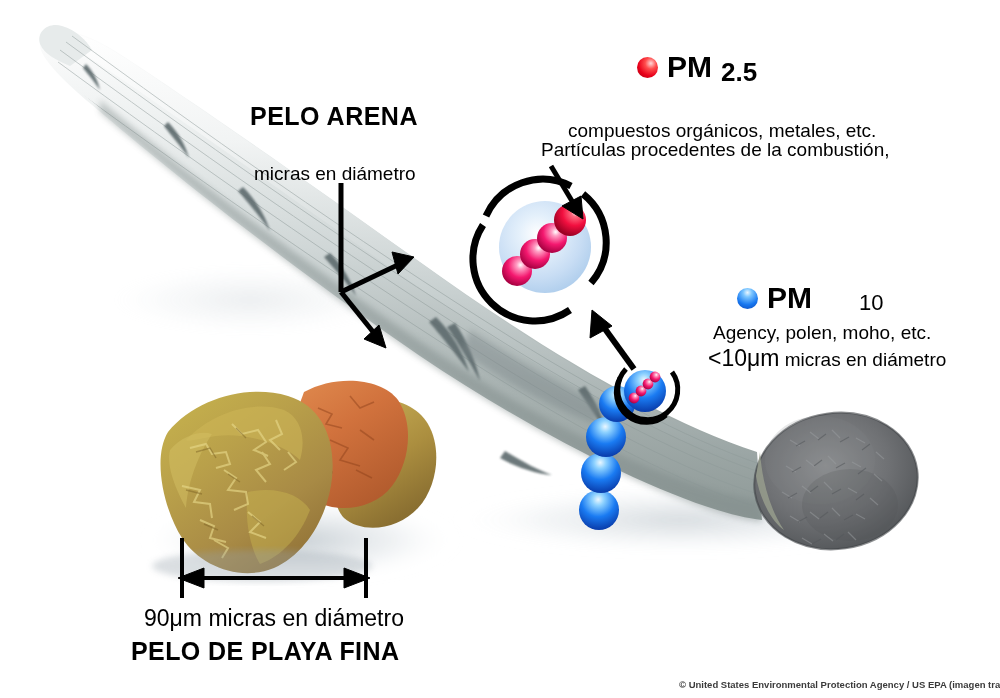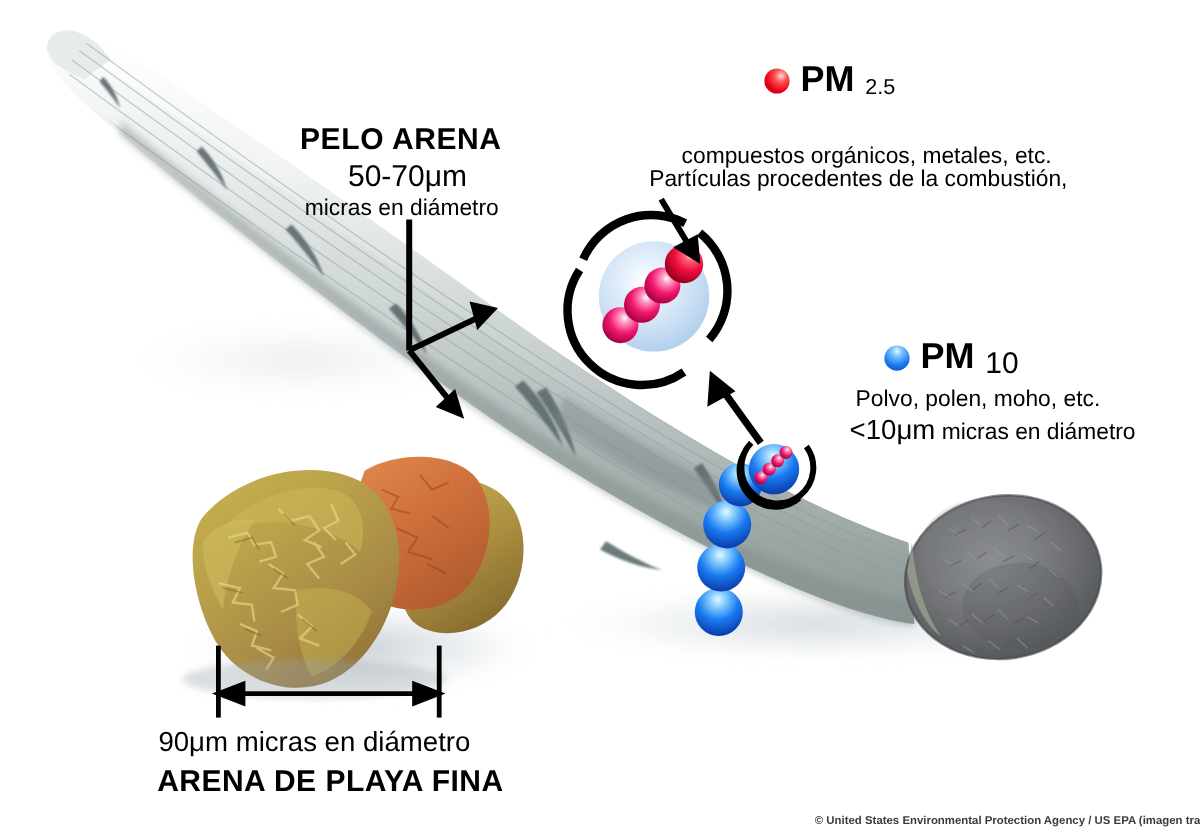--- a/index.html
+++ b/index.html
@@ -28,37 +28,37 @@
   .lbl-hair-sub{
     left:254px;top:163px;
     font-size:19px;
   }
 
   .pm25-head{
     left:637px;top:50px;
     font-size:30px;font-weight:bold;
     display:flex;align-items:center;gap:9px;
   }
-  .pm25-head .sub{font-size:18px;font-weight:normal;position:relative;top:5px;letter-spacing:0px;}
+  .pm25-head .sub{font-size:26px;font-weight:bold;position:relative;top:5px;letter-spacing:0px;}
   .pm25-l1{left:541px;top:92px;font-size:19px;margin-top:47px;}
   .pm25-l2{left:568px;top:120px;font-size:19px;}
   .pm25-l3{left:569px;top:145px;font-size:19px;}
   .pm25-l3 b{font-size:23px;font-weight:normal;}
 
   .pm10-head{
     left:737px;top:281px;
     font-size:30px;font-weight:bold;
     display:flex;align-items:center;gap:9px;
   }
-  .pm10-head .sub{font-size:25px;font-weight:normal;position:relative;top:5px;}
+  .pm10-head .sub{font-size:22px;font-weight:normal;position:relative;top:5px;margin-left:38px;}
   .pm10-l1{left:713px;top:322px;font-size:19px;}
   .pm10-l2{left:668px;top:345px;font-size:19px;}
   .pm10-l2 b{font-size:23px;font-weight:normal;margin-left:40px;}
 
-  .sand-size{left:132px;top:605px;font-size:23px;}
+  .sand-size{left:144px;top:605px;font-size:23px;}
   .sand-title{left:131px;top:637px;font-size:25px;font-weight:bold;letter-spacing:.4px;}
 
   .copyright{
     left:679px;top:679px;
     font-size:9.5px;font-weight:bold;color:#3b3b3b;
   }
   .sphere-ic{display:inline-block;width:21px;height:21px;border-radius:50%;flex:0 0 auto;}
   .sphere-red{
     background:radial-gradient(circle at 66% 30%, #ffd8d8 0%, #ff4d4d 28%, #e8001a 62%, #a80010 100%);
   }
@@ -327,43 +327,42 @@
 
     <g fill="#000" stroke="#000">
       <path d="M551,166 L575,206" stroke-width="5" fill="none"></path>
       <path d="M583,219 L581,196 L562,206 Z"></path>
     </g>
   </svg>
 
   <div class="layer">
 
     <div class="txt lbl-hair-title">PELO ARENA</div>
-    <div class="txt lbl-hair-size">50-70μm</div>
     <div class="txt lbl-hair-sub">micras en diámetro</div>
 
     <div class="txt pm25-head">
       <span class="sphere-ic sphere-red"></span>
       <span>PM</span>
       <span class="sub">2.5</span>
     </div>
     <div class="txt pm25-l1">Partículas procedentes de la combustión,</div>
     <div class="txt pm25-l2">compuestos orgánicos, metales, etc.</div>
 
     <div class="txt pm10-head">
       <span class="sphere-ic sphere-blue"></span>
       <span>PM</span>
       <span class="sub">10</span>
     </div>
-    <div class="txt pm10-l1">Polvo, polen, moho, etc.</div>
+    <div class="txt pm10-l1">Agency, polen, moho, etc.</div>
     <div class="txt pm10-l2">
       <b>&lt;10μm</b>
       <span>micras en diámetro</span>
     </div>
 
     <div class="txt sand-size">
       <b style="font-weight:normal">90μm</b>
       <span>micras en diámetro</span>
     </div>
-    <div class="txt sand-title">ARENA DE PLAYA FINA</div>
+    <div class="txt sand-title">PELO DE PLAYA FINA</div>
 
     <div class="txt copyright">© United States Environmental Protection Agency / US EPA (imagen traducida)</div>
   </div>
 </div>
 
 </body></html>

